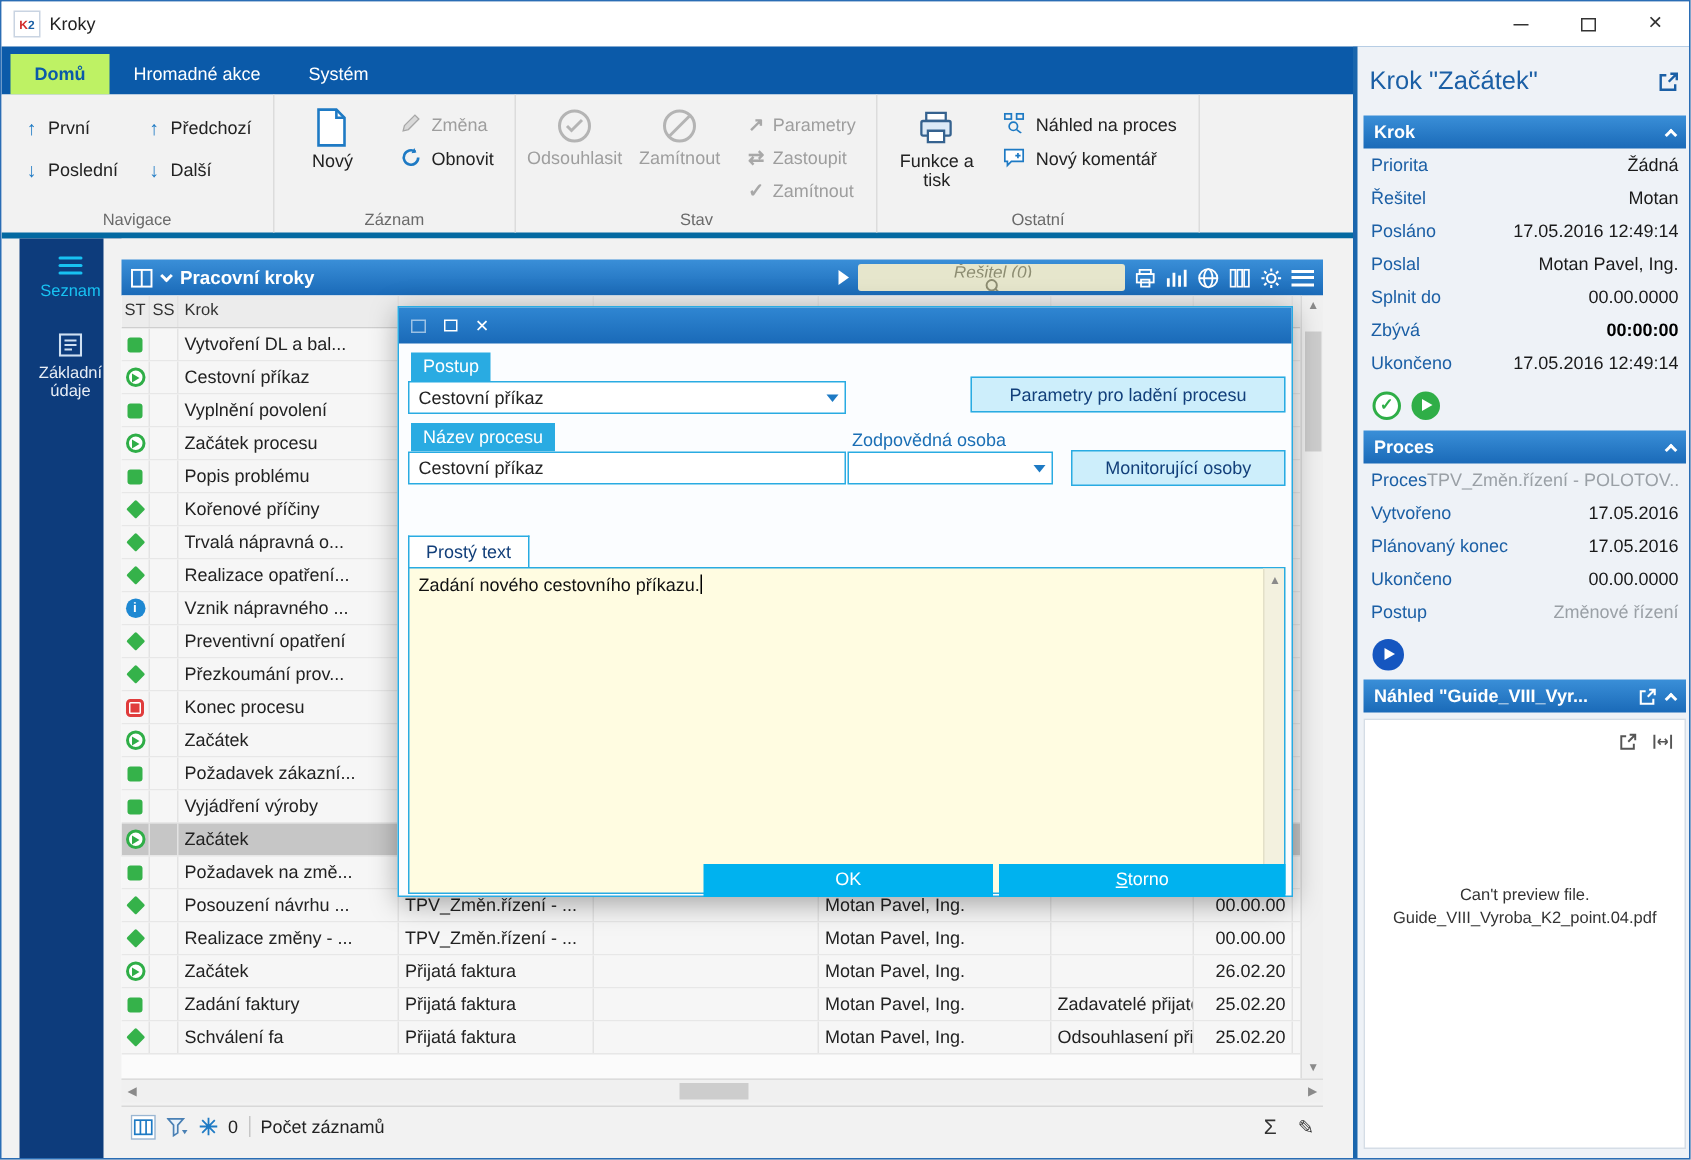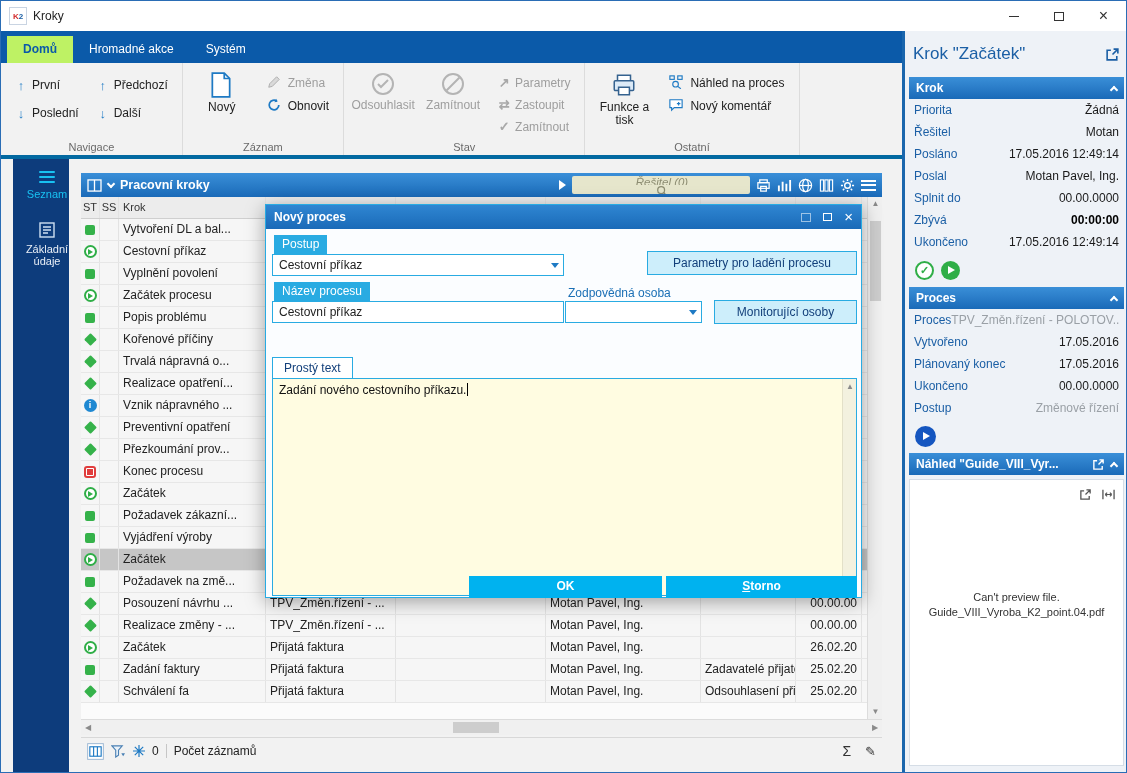--- a/index.html
+++ b/index.html
@@ -127,21 +127,21 @@
   .cyanlabel { position:absolute; background:#29abe2; color:#fff; padding:2px 8px 3px; font-size:12px; }
   .combo, .tinput { position:absolute; height:22px; background:#fff; border:1px solid #29abe2; line-height:20px; padding:0 18px 0 6px; overflow:hidden; white-space:nowrap; }
   .combo .dd { position:absolute; right:4px; top:8px; width:0; height:0; border-left:4px solid transparent; border-right:4px solid transparent; border-top:5px solid #1e7ac4; }
   .cyanbtn { position:absolute; height:24px; background:#cdeefb; border:1px solid #29abe2; color:#123f7a; text-align:center; line-height:22px; overflow:hidden; white-space:nowrap; }
   .bluelabel { position:absolute; color:#1b6fb5; }
   .texttab { position:absolute; left:6px; top:128px; background:#fff; border:1px solid #29abe2; border-bottom:none; color:#123f7a; padding:3px 11px 4px; }
   .textarea { position:absolute; left:6px; top:149px; width:585px; height:218px; background:#fffce1; border:1px solid #29abe2; padding:4px 20px 4px 6px; line-height:15px; color:#111; }
   .caret { display:inline-block; width:1px; height:13px; background:#000; vertical-align:-2px; margin-left:1px; }
   .ta-scroll { position:absolute; right:0; top:0; bottom:0; width:14px; background:#f3f1df; border-left:1px solid #e3e0c8; }
   .ta-scroll .sarr { width:14px; }
-  .okbtn { position:absolute; height:22px; background:#00b2ef; color:#fff; font-weight:bold; text-align:center; line-height:21px; }
+  .okbtn { position:absolute; height:22px; background:#00b2ef; color:#fff; font-weight:normal; text-align:center; line-height:21px; }
   .okbtn u { text-decoration:underline; }
 
   svg { display:block; }
 </style>
 </head>
 <body>
 
 <div class="window">
 
   <div class="titlebar">
@@ -842,21 +842,20 @@
       </span>
       <div class="pv-msg">
         <div>Can't preview file.</div>
         <div>Guide_VIII_Vyroba_K2_point.04.pdf</div>
       </div>
     </div>
   </div>
 
   <div class="dialog">
     <div class="dlg-title">
-      <span class="txt">Nový proces</span>
       <span class="dlg-pin"></span>
       <span class="dlg-max"></span>
       <span class="dlg-close"></span>
     </div>
     <div style="position:relative; height:369px;">
       <span class="cyanlabel" style="left:8px; top:6px;">Postup</span>
       <div class="combo" style="left:6px; top:25px; width:292px;">
         <span>Cestovní příkaz</span>
         <span class="dd"></span>
       </div>

